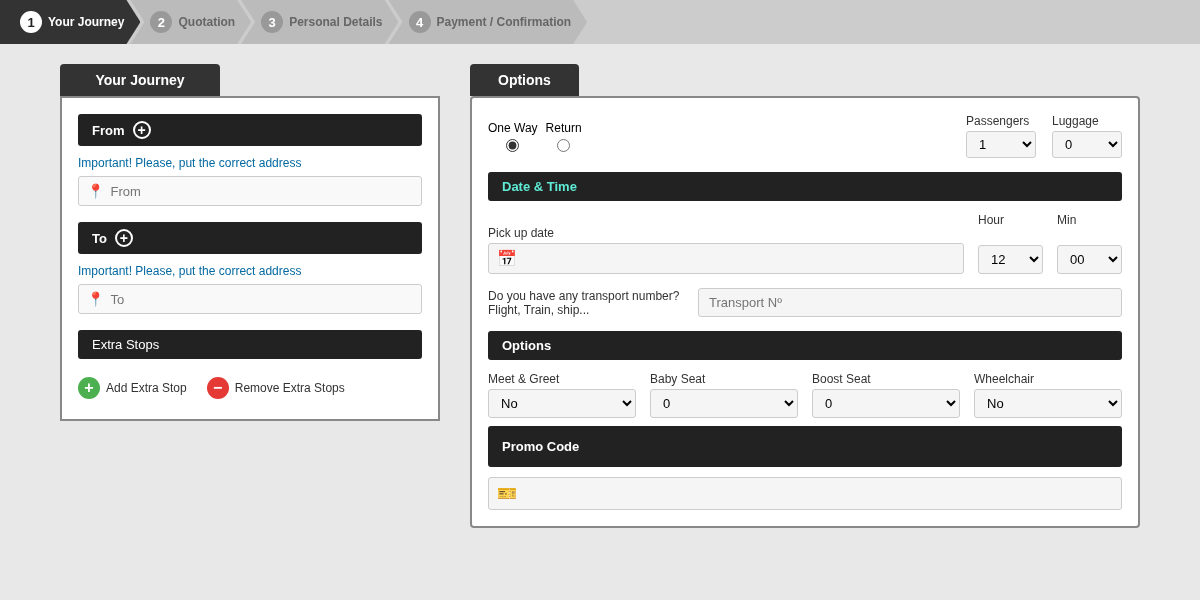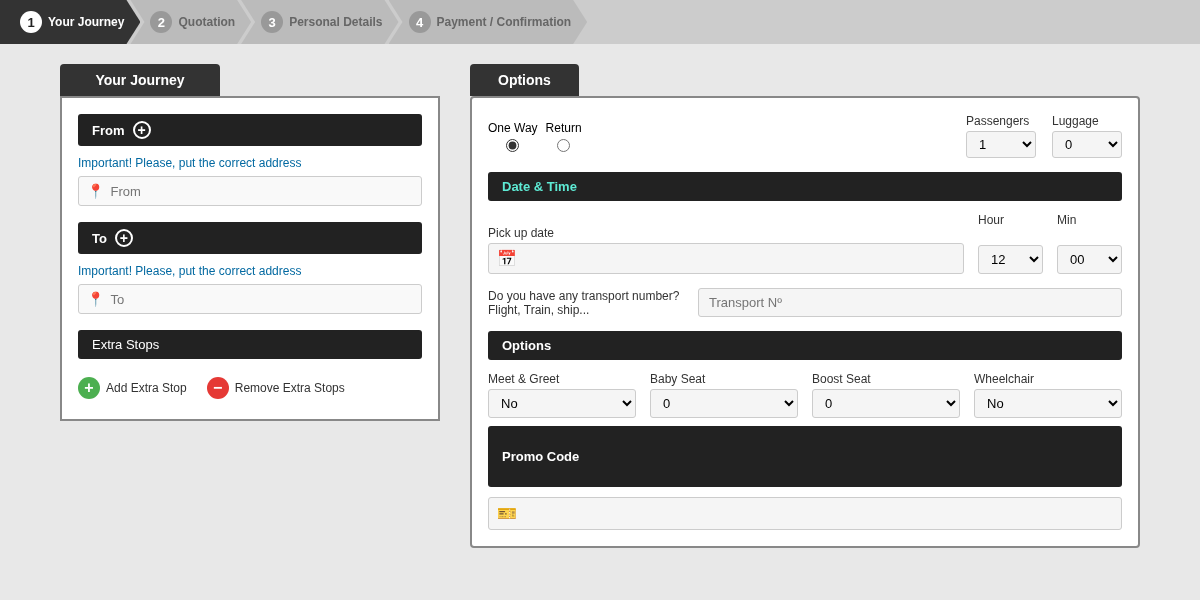--- a/index.html
+++ b/index.html
@@ -344,21 +344,21 @@
       border-radius: 3px;
       padding: 5px 8px;
       font-size: 13px;
       background: #f5f5f5;
     }
 
     
     .promo-header {
       background: #222;
       color: #fff;
-      padding: 23px 14px;
+      padding: 13px 14px;
       border-radius: 3px;
       font-size: 13px;
       font-weight: bold;
       margin-bottom: 10px;
     }
     .promo-row {
       display: flex;
       align-items: center;
       border: 1px solid #ccc;
       border-radius: 3px;

